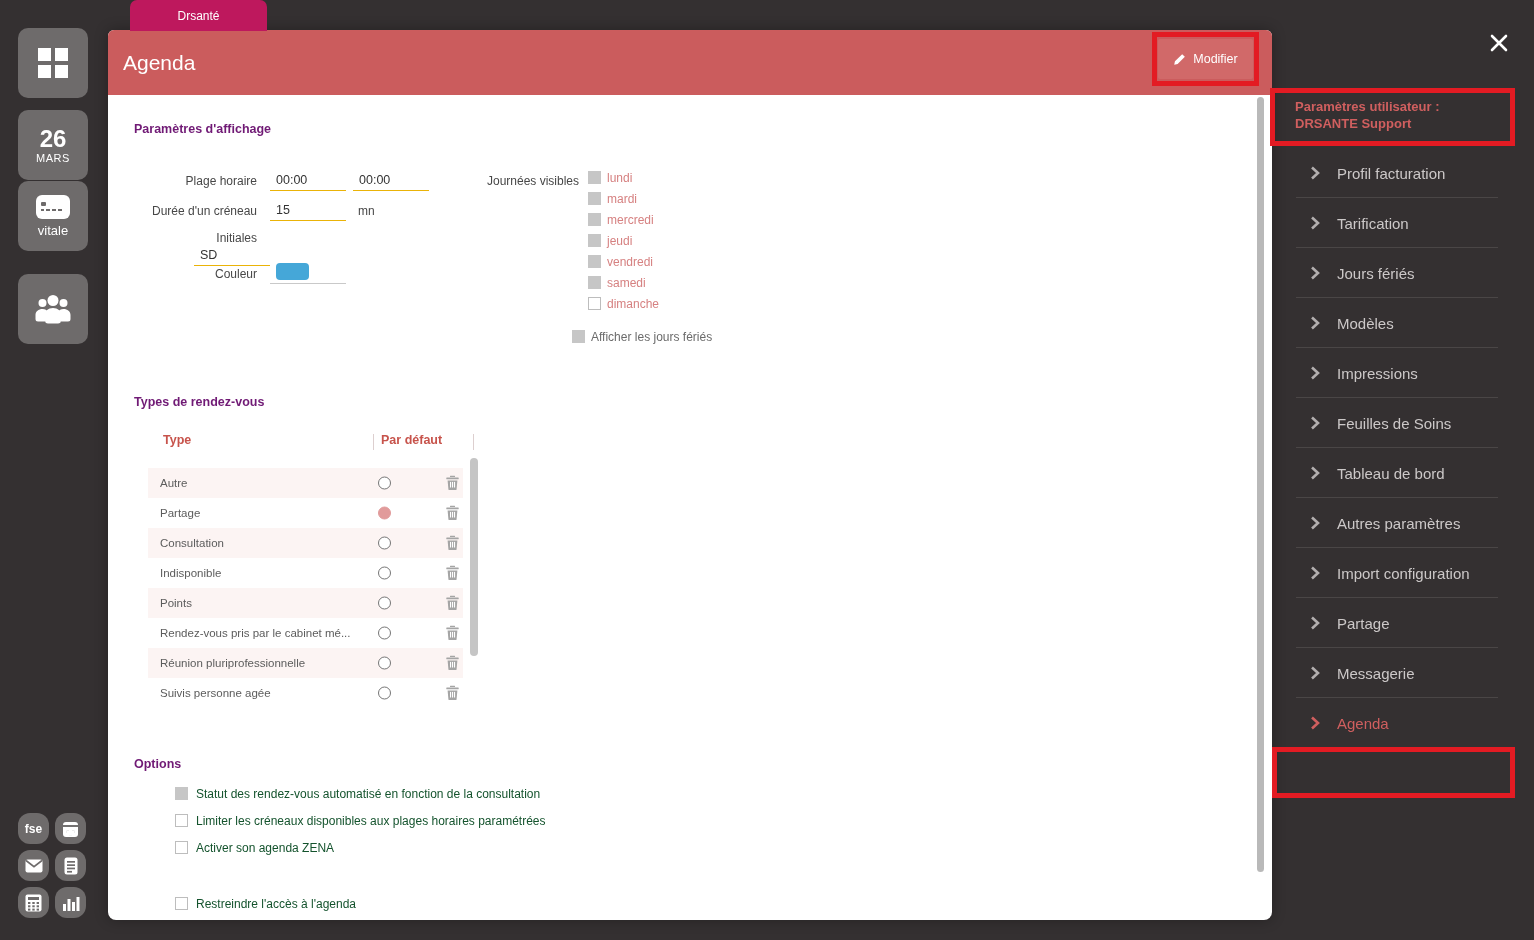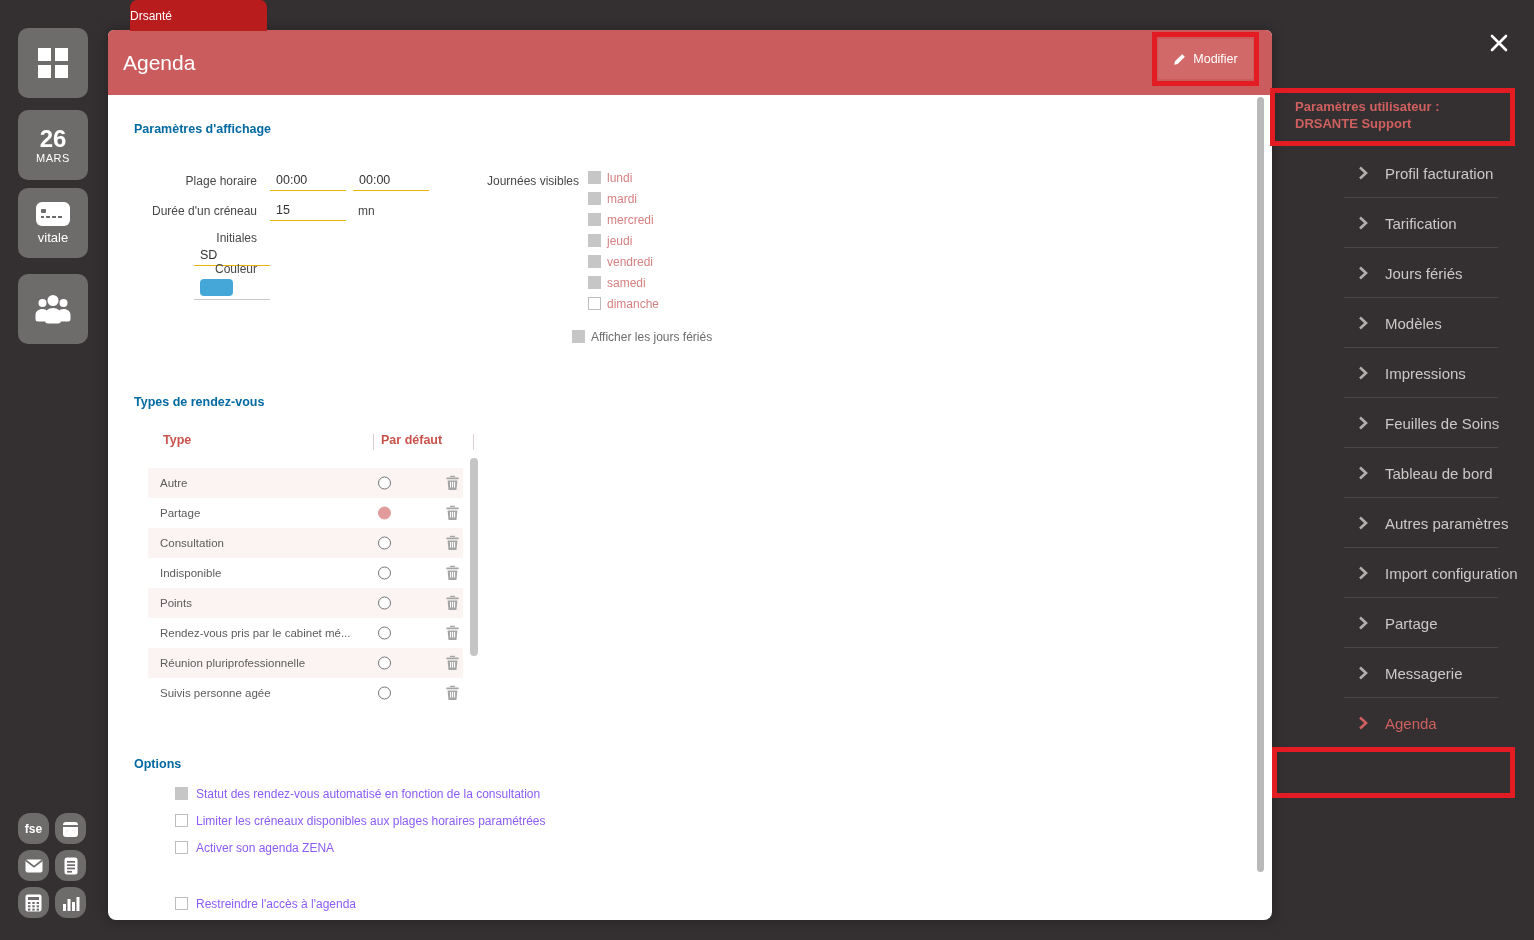--- a/index.html
+++ b/index.html
@@ -4,60 +4,60 @@
 <style>
   * { margin:0; padding:0; box-sizing:border-box; }
   html,body { width:1534px; height:940px; }
   body { font-family:"Liberation Sans", sans-serif; }
   .stage { position:relative; width:1534px; height:940px; background:#343031; overflow:hidden; }
 
   
   .rail-btn { position:absolute; left:18px; width:70px; height:70px; background:#6e6b6b;
               border-radius:10px; display:flex; flex-direction:column; align-items:center;
               justify-content:center; color:#fff; cursor:pointer; }
-  .rail-btn.b1{ top:28px; } .rail-btn.b2{ top:110px; } .rail-btn.b3{ top:188px; } .rail-btn.b4{ top:274px; }
+  .rail-btn.b1{ top:28px; } .rail-btn.b2{ top:110px; } .rail-btn.b3{ top:181px; } .rail-btn.b4{ top:274px; }
   .grid-icon { width:30px; height:30px; display:grid; grid-template-columns:13px 13px; grid-template-rows:13px 13px; gap:4px; }
   .grid-icon span { background:#fff; }
   .date-day { font-size:24px; font-weight:bold; line-height:26px; }
   .date-month { font-size:11px; letter-spacing:.5px; }
   .vitale-label { font-size:13px; margin-top:3px; }
   .mini-btn { position:absolute; width:31px; height:31px; background:#6e6b6b; border-radius:12px;
               display:flex; align-items:center; justify-content:center; color:#fff; cursor:pointer; }
   .mini-btn.m1{ left:18px; top:813px; } .mini-btn.m2{ left:55px; top:813px; }
   .mini-btn.m3{ left:18px; top:850px; } .mini-btn.m4{ left:55px; top:850px; }
   .mini-btn.m5{ left:18px; top:887px; } .mini-btn.m6{ left:55px; top:887px; }
   .fse-text { font-size:12px; font-weight:bold; }
 
   
-  .app-tab { position:absolute; left:130px; top:0; width:137px; height:31px; background:#b91c1c;
+  .app-tab { position:absolute; left:130px; top:0; width:137px; height:31px; background:#be185d;
              border-radius:7px 7px 0 0; color:#fff; font-size:12px; display:flex;
-             align-items:center; cursor:pointer; z-index:3; }
+             align-items:center; justify-content:center; cursor:pointer; z-index:3; }
 
   
   .panel { position:absolute; left:108px; top:30px; width:1164px; height:890px; background:#fff;
            border-radius:6px 6px 8px 8px; z-index:2; box-shadow:0 0 14px rgba(0,0,0,.3); }
   .panel-header { position:absolute; left:0; top:0; right:0; height:65px; background:#cb5c5d;
                   border-radius:6px 6px 0 0; }
   .panel-title { position:absolute; left:15px; top:0; line-height:65px; color:#fff; font-size:21px; }
   .modify-btn { position:absolute; left:1050px; top:9px; width:95px; height:40px; background:#d16969;
                 border:none; border-radius:2px; color:#fff; font-size:12.5px; display:flex;
                 align-items:center; justify-content:center; gap:7px; cursor:pointer;
                 font-family:"Liberation Sans", sans-serif; }
   .ann { position:absolute; border:5px solid #e31b23; pointer-events:none; z-index:5; }
   .ann-modifier { left:1044px; top:2px; width:107px; height:54px; }
 
   .panel-content { position:absolute; left:0; top:65px; right:0; bottom:0; }
-  .section-heading { position:absolute; color:#0369a1; font-size:12.5px; font-weight:bold; }
+  .section-heading { position:absolute; color:#701a75; font-size:12.5px; font-weight:bold; }
   .h-display { left:26px; top:27px; }
   .h-types   { left:26px; top:300px; }
   .h-options { left:26px; top:662px; }
 
   
   .f-row { position:absolute; left:22px; display:flex; align-items:flex-end; height:22px; }
-  .f-row.r1{ top:74px; } .f-row.r2{ top:104px; } .f-row.r3{ top:136px;flex-direction:column; } .f-row.r4{ top:167px;flex-direction:column; }
+  .f-row.r1{ top:74px; } .f-row.r2{ top:104px; } .f-row.r3{ top:136px;flex-direction:column; } .f-row.r4{ top:167px; }
   .f-label { width:140px; text-align:right; padding-right:13px; font-size:12px; color:#474747; padding-bottom:3px; }
   .u-input { width:76px; border:none; outline:none; border-bottom:1px solid #eab308; background:transparent;
              font-size:12.5px; color:#333; padding:0 0 3px 6px; font-family:"Liberation Sans", sans-serif; }
   .u-input.second { margin-left:7px; }
   .unit { font-size:12px; color:#474747; margin-left:12px; padding-bottom:3px; }
   .swatch-field { width:76px; border-bottom:1px solid #c9c9c9; padding:0 0 3px 6px; }
   .color-swatch { width:33px; height:17px; border-radius:4px; cursor:pointer; }
 
   .jv-label { position:absolute; left:379px; top:79px; font-size:12px; color:#474747; }
   .days-list { position:absolute; left:480px; top:72px; }
@@ -83,32 +83,32 @@
            border-radius:50%; border:1.5px solid #757575; background:#fff; cursor:pointer; }
   .type-row.f-default .radio { background:#e19b9b; border-color:#e19b9b; }
   .trash { position:absolute; right:4px; top:50%; transform:translateY(-50%); width:13px; height:15px; cursor:pointer; }
   .table-scroll { position:absolute; left:362px; top:360px; width:8px; height:282px; }
   .table-scroll .thumb { position:absolute; left:0; top:3px; width:8px; height:198px; background:#c5c5c5; border-radius:4px; }
 
   
   .options-list { position:absolute; left:67px; top:685px; }
   .opt-row { display:flex; align-items:center; height:27px; cursor:pointer; }
   .opt-row.f-separated { margin-top:29px; }
-  .opt-label { font-size:12px; color:#8b5cf6; margin-left:8px; }
+  .opt-label { font-size:12px; color:#14532d; margin-left:8px; }
 
   .panel-scroll-thumb { position:absolute; left:1149px; top:67px; width:7px; height:775px;
                         background:#b9b9b9; border-radius:4px; cursor:pointer; }
 
   
   .close-btn { position:absolute; left:1487px; top:31px; width:24px; height:24px; cursor:pointer;
                display:flex; align-items:center; justify-content:center; }
   .user-header { position:absolute; left:1295px; top:98px; width:205px; font-size:13px; font-weight:bold;
                  color:#d05f5f; line-height:17px; }
   .ann-user { left:1270px; top:88px; width:245px; height:58px; }
-  .menu { position:absolute; left:1272px; top:148px; width:262px;padding-left:48px; }
+  .menu { position:absolute; left:1272px; top:148px; width:262px; }
   .menu-item { position:relative; height:50px; display:flex; align-items:center; padding-left:38px; cursor:pointer; }
   .menu-item::after { content:""; position:absolute; left:24px; right:36px; bottom:0; height:1px; background:#4a4646; }
   .menu-item.f-active::after { display:none; }
   .chev { width:10px; height:14px; margin-right:17px; display:flex; }
   .menu-item svg path { stroke:#b3afaf; }
   .menu-label { font-size:15px; color:#ccc8c8; }
   .menu-item.f-active svg path { stroke:#d05f5f; }
   .menu-item.f-active .menu-label { color:#d05f5f; }
   .ann-agenda { left:1272px; top:747px; width:243px; height:51px; }
 </style>

